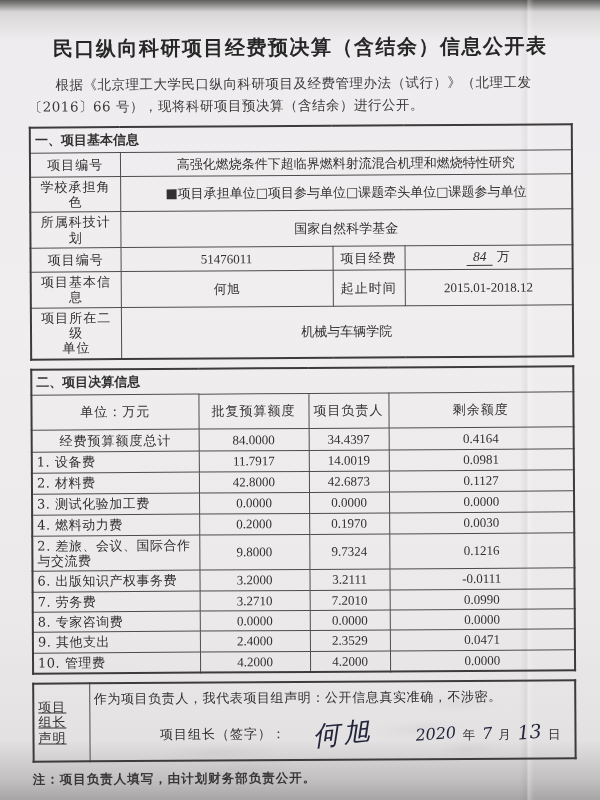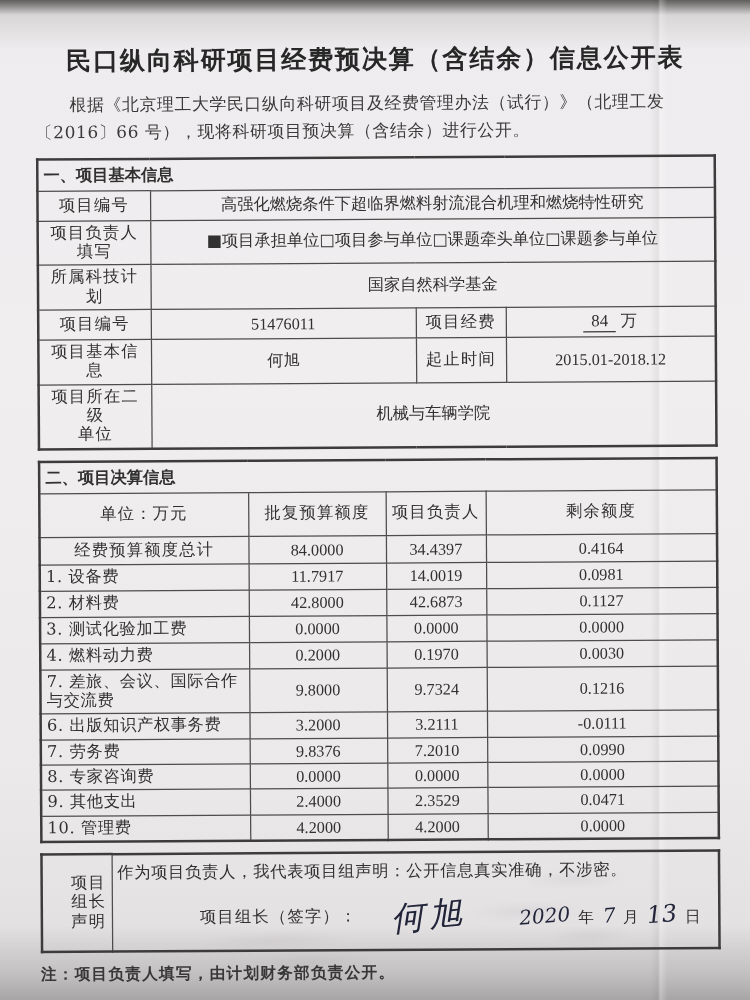--- a/index.html
+++ b/index.html
@@ -48,24 +48,24 @@
     padding:3px 6px;height:20px;
   }
   .lbl{text-align:center;letter-spacing:1px;}
   .val{text-align:center;}
   .h26{height:24px;} .h40{height:40px;}
   .num{font-family:"Liberation Serif","DejaVu Serif",serif;text-align:center;font-size:13.5px;}
   .rowlbl{text-align:left;padding-left:6px;letter-spacing:0.5px;}
   .totallbl{text-align:center;letter-spacing:1px;}
   .colhdr{text-align:center;height:30px;letter-spacing:1px;}
   .h-total{height:22px;} .h-row{height:21px;} .h-row2{height:34px;} .h-rowS{height:17px;}
-  .budget-num{border-bottom:1px solid #3a3a3a;padding:0 6px;display:inline-block;}
+  .budget-num{border-bottom:1px solid #3a3a3a;padding:0 6px;display:inline-block;font-style:italic;}
   
   .decl-lbl{
-    text-align:right;font-size:13px;line-height:1.9;letter-spacing:1px;vertical-align:middle;
+    text-align:left;font-size:13px;line-height:1.9;letter-spacing:1px;vertical-align:middle;text-decoration:underline;
   }
   .decl-body{padding:8px 10px 6px 12px;vertical-align:top;}
   .statement{font-size:13px;letter-spacing:0.6px;display:block;}
   .signline{display:flex;align-items:center;margin-top:10px;height:36px;}
   .signlbl{font-size:13px;letter-spacing:1px;margin-left:66px;}
   .hand{font-style:italic;color:#22253a;}
   .signature{
     font-size:27px;transform:rotate(-5deg);display:inline-block;
     margin-left:26px;letter-spacing:3px;font-weight:500;
   }
@@ -110,21 +110,21 @@
         </colgroup>
       <tbody>
           <tr>
             <td colspan="4" class="sec-hd">一、项目基本信息</td>
           </tr>
       <tr class="h26">
         <td class="lbl">项目编号</td>
         <td colspan="3" class="val">高强化燃烧条件下超临界燃料射流混合机理和燃烧特性研究</td>
       </tr>
       <tr class="h26">
-        <td class="lbl">项目负责人填写</td>
+        <td class="lbl">学校承担角色</td>
         <td colspan="3" class="val">■项目承担单位□项目参与单位□课题牵头单位□课题参与单位</td>
       </tr>
       <tr class="h26">
         <td class="lbl">所属科技计划</td>
         <td colspan="3" class="val">国家自然科学基金</td>
       </tr>
       <tr class="h26">
         <td class="lbl">项目编号</td>
         <td class="num">51476011</td>
         <td class="lbl">项目经费</td>
@@ -190,34 +190,34 @@
         <td class="num">0.0000</td>
         <td class="num">0.0000</td>
       </tr>
       <tr class="h-row">
         <td class="rowlbl">4. 燃料动力费</td>
         <td class="num">0.2000</td>
         <td class="num">0.1970</td>
         <td class="num">0.0030</td>
       </tr>
       <tr class="h-row2">
-        <td class="rowlbl">7. 差旅、会议、国际合作与交流费</td>
+        <td class="rowlbl">2. 差旅、会议、国际合作与交流费</td>
         <td class="num">9.8000</td>
         <td class="num">9.7324</td>
         <td class="num">0.1216</td>
       </tr>
       <tr class="h-rowS">
         <td class="rowlbl">6. 出版知识产权事务费</td>
         <td class="num">3.2000</td>
         <td class="num">3.2111</td>
         <td class="num">-0.0111</td>
       </tr>
       <tr class="h-rowS">
         <td class="rowlbl">7. 劳务费</td>
-        <td class="num">9.8376</td>
+        <td class="num">3.2710</td>
         <td class="num">7.2010</td>
         <td class="num">0.0990</td>
       </tr>
       <tr class="h-rowS">
         <td class="rowlbl">8. 专家咨询费</td>
         <td class="num">0.0000</td>
         <td class="num">0.0000</td>
         <td class="num">0.0000</td>
       </tr>
       <tr class="h-rowS">

